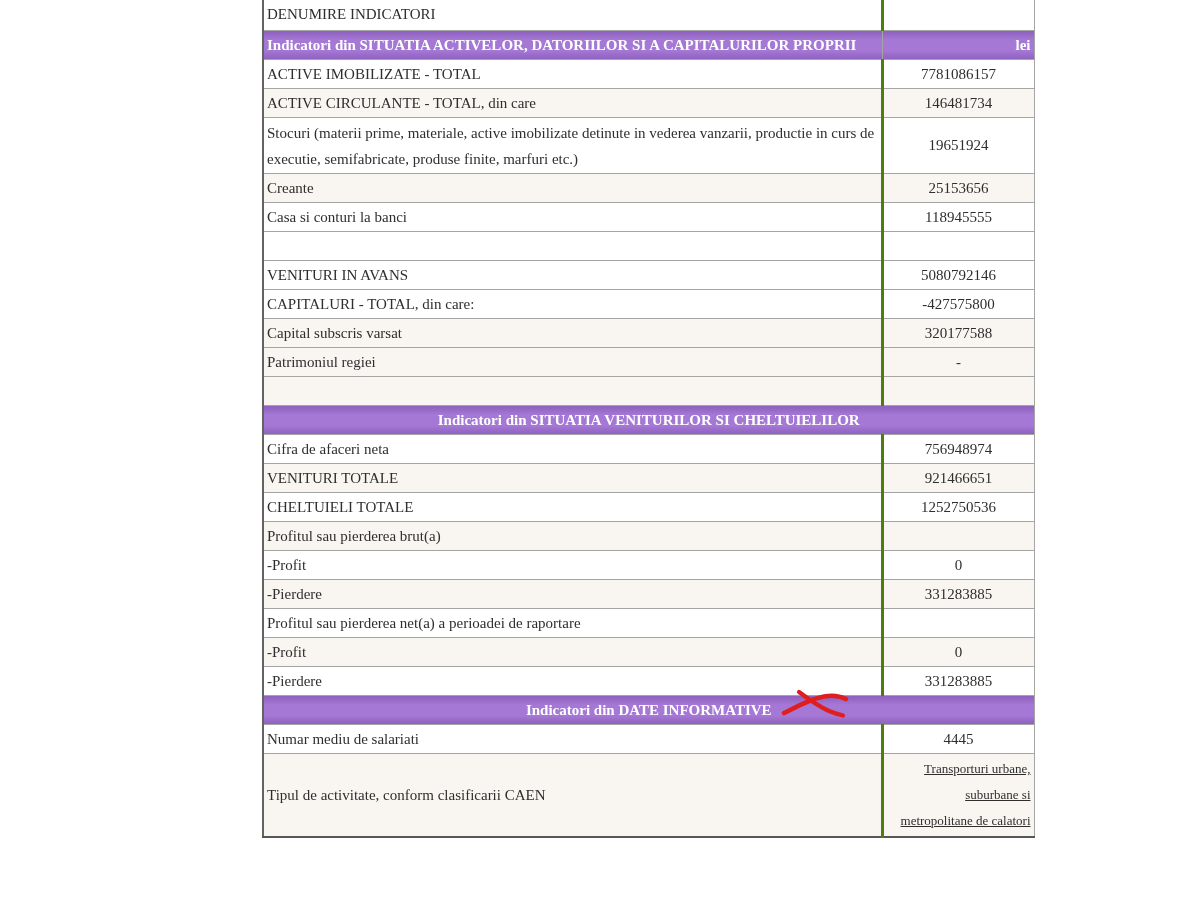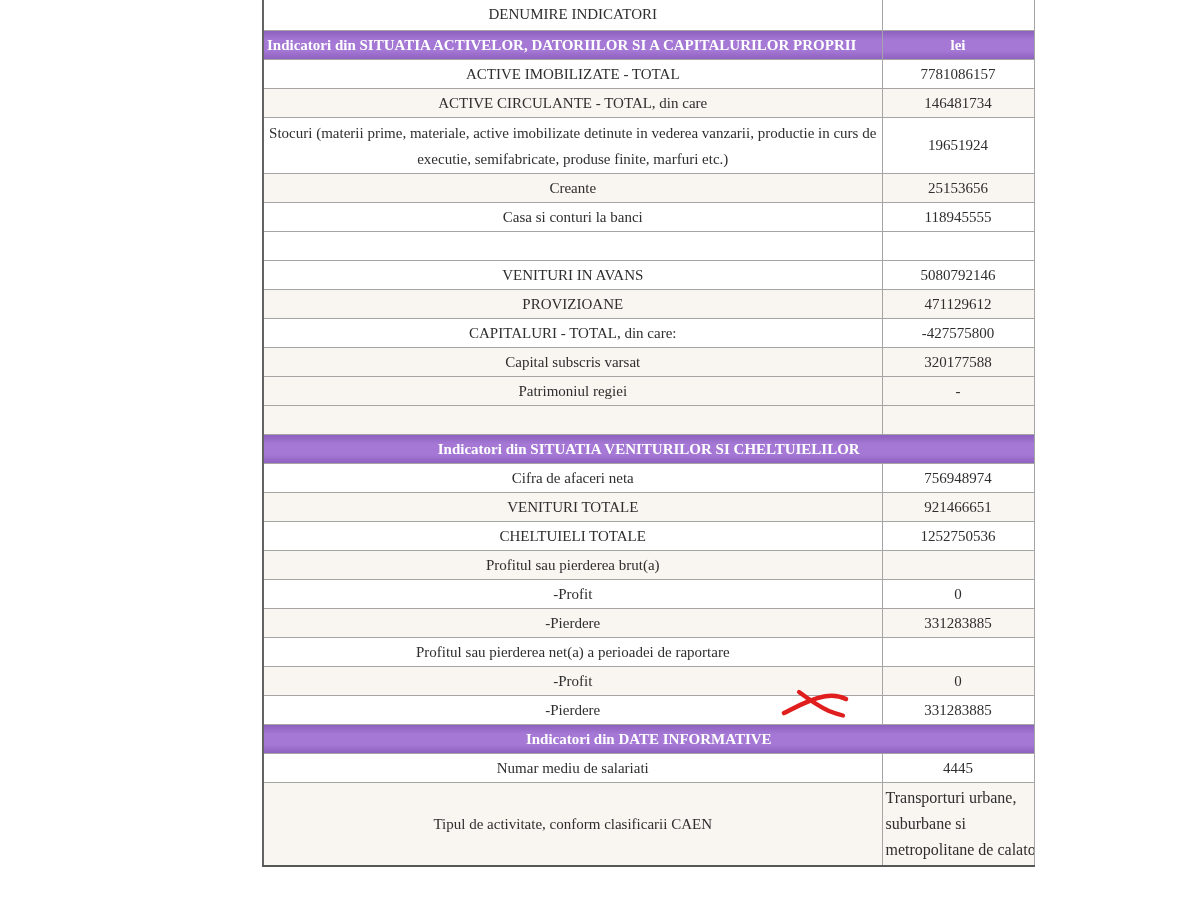--- a/index.html
+++ b/index.html
@@ -21,35 +21,35 @@
   col.c-value{width:152px;}
   td{
     border:1px solid #a5a5a5;
     font-size:15px;color:#2e2e2e;
     padding:1px 3px;
     height:26px;
     vertical-align:middle;
     overflow:hidden;
   }
   tr:first-child td{border-top:none;height:20px;vertical-align:bottom;padding-bottom:3px;}
-  td.label{text-align:center;line-height:26px;}
-  td.value{text-align:center;border-left:1px solid #4d7c0f;}
+  td.label{text-align:left;line-height:26px;}
+  td.value{text-align:center;border-left:3px solid #4d7c0f;}
   tr.stripe td{background:#f9f6f1;}
   tr.plain td{background:#ffffff;}
   tr.section td{
     background:linear-gradient(180deg,#8e60bf 0%,#a478d4 30%,#a478d4 68%,#8e60bf 100%);
     color:#ffffff;font-weight:bold;height:26px;
   }
   td.section-label{text-align:left;}
-  td.section-unit{text-align:center;border-left:1px solid #8a5fc0;}
+  td.section-unit{text-align:right;border-left:1px solid #8a5fc0;}
   td.section-full{text-align:center;}
   tr.lines-2 td{height:53px;}
   tr.lines-3 td{height:80px;}
   tr.lines-2 td.label{line-height:26px;margin-left:35px;}
-  .value-line{line-height:26px;white-space:nowrap;font-size:16px;text-align:left;}
+  .value-line{line-height:26px;white-space:nowrap;font-size:13px;text-align:right;text-decoration:underline;}
   .xmark{position:absolute;left:778px;top:688px;width:74px;height:34px;pointer-events:none;}
 </style>
 </head>
 <body>
 
 <div class="page">
   <table class="fin">
     <colgroup>
       <col class="c-label">
       <col class="c-value">
@@ -83,24 +83,20 @@
           <td class="label">Casa si conturi la banci</td>
           <td class="value">118945555</td>
         </tr>
         <tr class="plain">
           <td class="label"></td>
           <td class="value"></td>
         </tr>
         <tr class="plain">
           <td class="label">VENITURI IN AVANS</td>
           <td class="value">5080792146</td>
-        </tr>
-        <tr class="stripe">
-          <td class="label">PROVIZIOANE</td>
-          <td class="value">471129612</td>
         </tr>
         <tr class="plain">
           <td class="label">CAPITALURI - TOTAL, din care:</td>
           <td class="value">-427575800</td>
         </tr>
         <tr class="stripe">
           <td class="label">Capital subscris varsat</td>
           <td class="value">320177588</td>
         </tr>
         <tr class="stripe">

